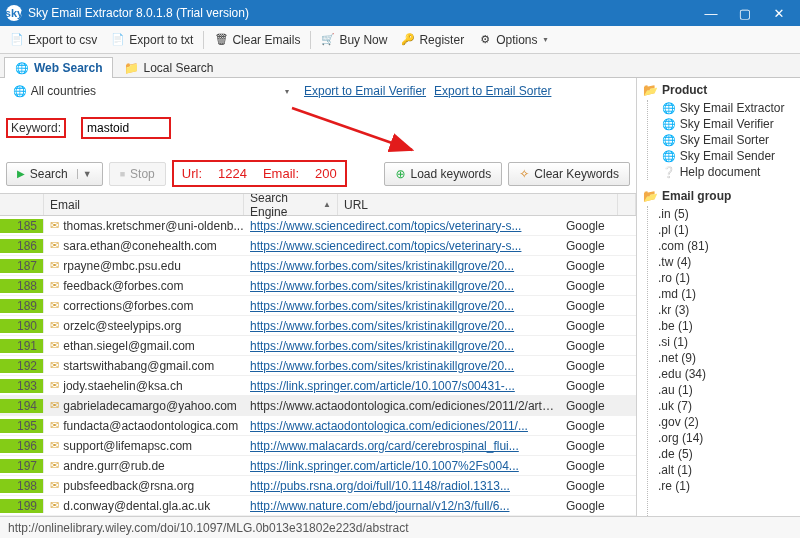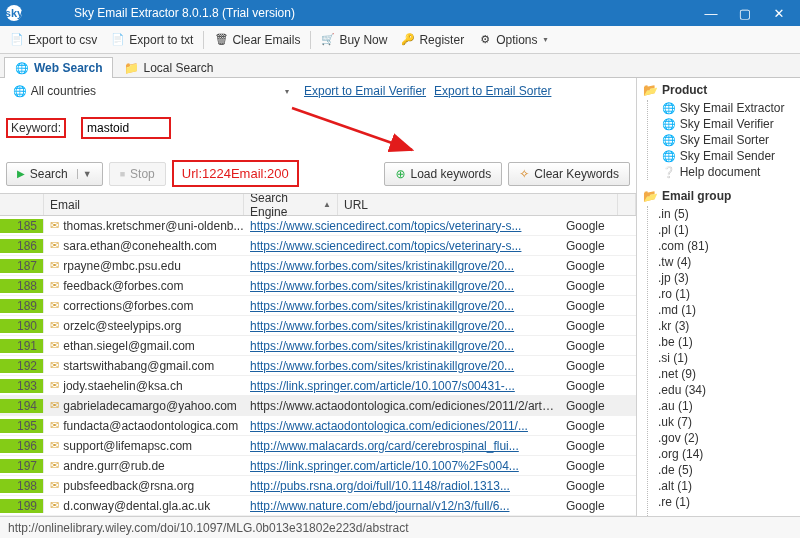--- a/index.html
+++ b/index.html
@@ -1,19 +1,19 @@
 <!DOCTYPE html>
 <html><head>
 <meta charset="utf-8">
 <style>
   * { box-sizing: border-box; margin: 0; padding: 0; }
   body { font-family: "Segoe UI", Tahoma, sans-serif; font-size: 12px; color: #333; background: #fff; width: 800px; height: 538px; overflow: hidden; display: flex; flex-direction: column; }
   .titlebar { background: #2076c0; color: #fff; height: 26px; display: flex; align-items: center; padding: 0 4px; }
   .titlebar .icon { width: 16px; height: 16px; background: #fff; border-radius: 50%; margin: 0 6px 0 2px; display:flex;align-items:center;justify-content:center;font-size:11px;color:#2076c0;font-weight:bold;}
-  .titlebar .title { flex: 1; font-size: 12px; margin-left: 46px; }
+  .titlebar .title { flex: 1; font-size: 12px; }
   .winbtn { width: 34px; height: 26px; display:flex;align-items:center;justify-content:center; color:#fff; font-size:13px; cursor:pointer;}
   .toolbar { height: 28px; display:flex; align-items:center; gap:2px; padding:0 4px; border-bottom:1px solid #d0d0d0; background:#f9f9f9;}
   .tbtn { padding:3px 6px; display:flex;align-items:center;gap:4px; cursor:pointer; border-radius:3px;}
   .sep{width:1px;height:18px;background:#d0d0d0;margin:0 2px;}
   .ticon{width:14px;height:14px;display:inline-flex;align-items:center;justify-content:center;font-size:11px;}
   .tabs { height:24px; display:flex; align-items:flex-end; padding:0 4px; border-bottom:1px solid #c5c5c5; background:#f4f4f4;}
   .tab { padding:3px 10px; display:flex;align-items:center;gap:5px; cursor:pointer; border:1px solid transparent; border-bottom:none; position:relative; top:1px;}
   .tab.active{ background:#fff; border-color:#c5c5c5; color:#1a5fa0; font-weight:600;}
   .main { flex:1; display:flex; min-height:0;}
   .left { flex:1; display:flex; flex-direction:column; min-width:0;}
@@ -22,21 +22,21 @@
   .countrydd{display:flex;align-items:center;gap:4px;padding:2px 6px;border:1px solid transparent;cursor:pointer;width:290px;}
   .link{color:#1a5fa0;text-decoration:underline;cursor:pointer;}
   .kwrow{display:flex;align-items:center;padding:4px 6px 6px 6px;gap:13px;}
   .kwlabel{border:2px solid #e21b1b;padding:1px 3px;margin-right:2px;}
   .kwinput{height:22px;border:2px solid #e21b1b;padding:0 4px;width:90px;font-family:inherit;font-size:12px;outline:none;}
   .btnrow{display:flex;align-items:center;gap:6px;padding:6px;}
   .btn{border:1px solid #b8b8b8;background:linear-gradient(#fff,#ececec);padding:4px 10px;display:flex;align-items:center;gap:5px;cursor:pointer;border-radius:2px;font-size:12px;}
   .btn.disabled{color:#999;border-color:#ddd;background:#f6f6f6;cursor:default;}
   .btn .play{color:#2ab24a;font-size:10px;}
   .btn .dd{border-left:1px solid #b8b8b8;margin-left:4px;padding-left:5px;color:#666;font-size:9px;}
-  .statbox{border:2px solid #e21b1b;padding:4px 8px;color:#e21b1b;font-size:13px;display:flex;gap:0;}
+  .statbox{border:2px solid #e21b1b;padding:4px 8px;color:#e21b1b;font-size:13px;display:flex;gap:16px;}
   .spacer{flex:1;}
   .grid{flex:1;overflow:hidden;border-top:1px solid #d0d0d0;display:flex;flex-direction:column;}
   .ghead{display:flex;background:#f4f4f4;border-bottom:1px solid #d0d0d0;height:22px;align-items:center;font-size:12px;}
   .gh{padding:0 6px;border-right:1px solid #e0e0e0;height:100%;display:flex;align-items:center;}
   .gh.rn{width:44px;}
   .gh.em{width:200px;}
   .gh.ur{flex:1;}
   .gh.se{width:94px;}
   .gh.sc{width:18px;}
   .gbody{flex:1;overflow-y:scroll;overflow-x:hidden;}
@@ -360,23 +360,20 @@
           <div class="titem">
             <span>.pl (1)</span>
           </div>
           <div class="titem">
             <span>.com (81)</span>
           </div>
           <div class="titem">
             <span>.tw (4)</span>
           </div>
           <div class="titem">
-            <span>.jp (3)</span>
-          </div>
-          <div class="titem">
             <span>.ro (1)</span>
           </div>
           <div class="titem">
             <span>.md (1)</span>
           </div>
           <div class="titem">
             <span>.kr (3)</span>
           </div>
           <div class="titem">
             <span>.be (1)</span>

